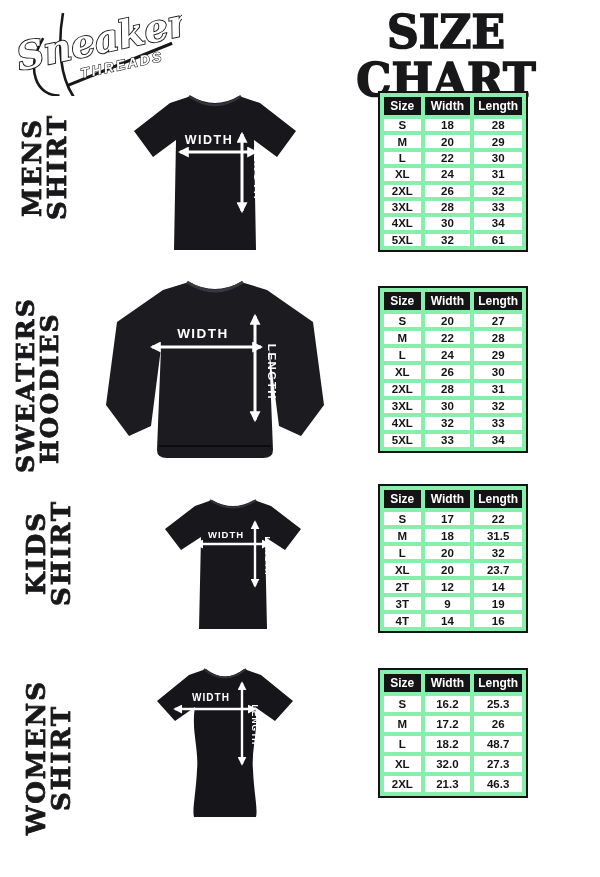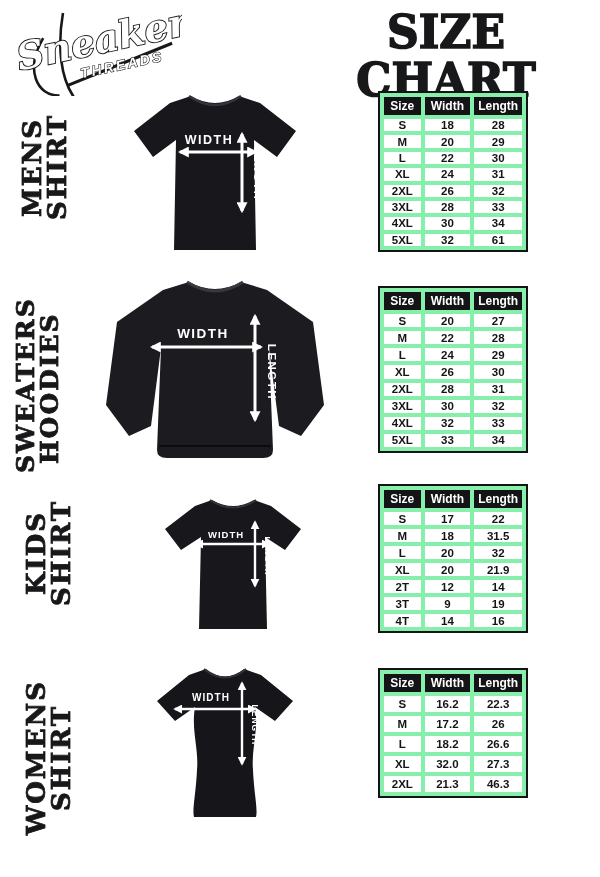--- a/index.html
+++ b/index.html
@@ -272,21 +272,21 @@
           <td>31.5</td>
         </tr>
         <tr>
           <td>L</td>
           <td>20</td>
           <td>32</td>
         </tr>
         <tr>
           <td>XL</td>
           <td>20</td>
-          <td>21.9</td>
+          <td>23.7</td>
         </tr>
         <tr>
           <td>2T</td>
           <td>12</td>
           <td>14</td>
         </tr>
         <tr>
           <td>3T</td>
           <td>9</td>
           <td>19</td>
@@ -303,31 +303,31 @@
         <tr>
           <th>Size</th>
           <th>Width</th>
           <th>Length</th>
         </tr>
       </thead>
       <tbody>
         <tr>
           <td>S</td>
           <td>16.2</td>
-          <td>22.3</td>
+          <td>25.3</td>
         </tr>
         <tr>
           <td>M</td>
           <td>17.2</td>
           <td>26</td>
         </tr>
         <tr>
           <td>L</td>
           <td>18.2</td>
-          <td>26.6</td>
+          <td>48.7</td>
         </tr>
         <tr>
           <td>XL</td>
           <td>32.0</td>
           <td>27.3</td>
         </tr>
         <tr>
           <td>2XL</td>
           <td>21.3</td>
           <td>46.3</td>

